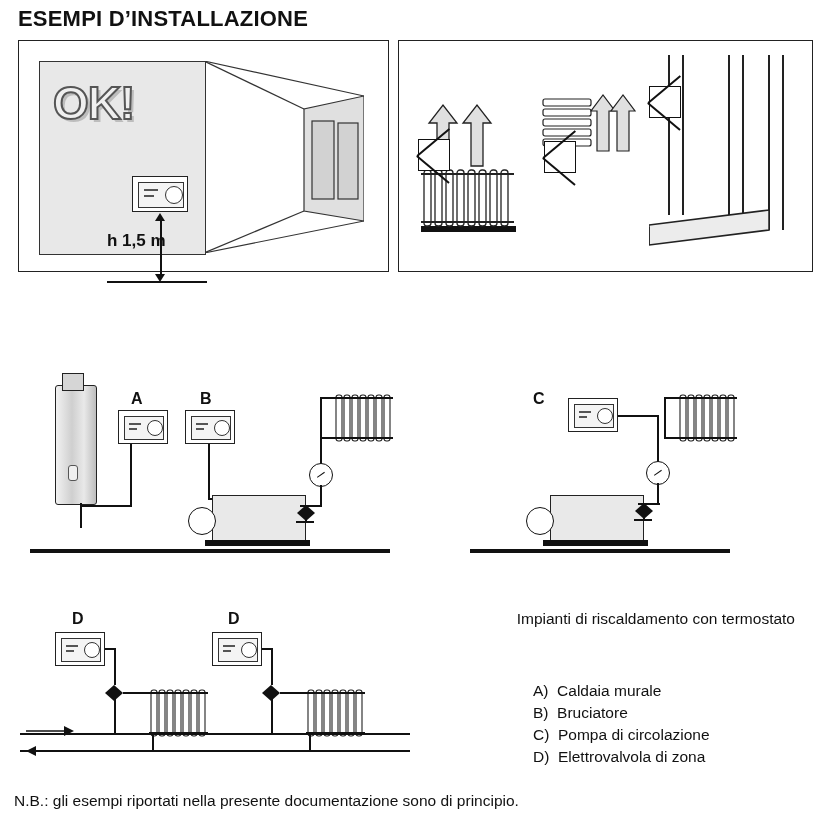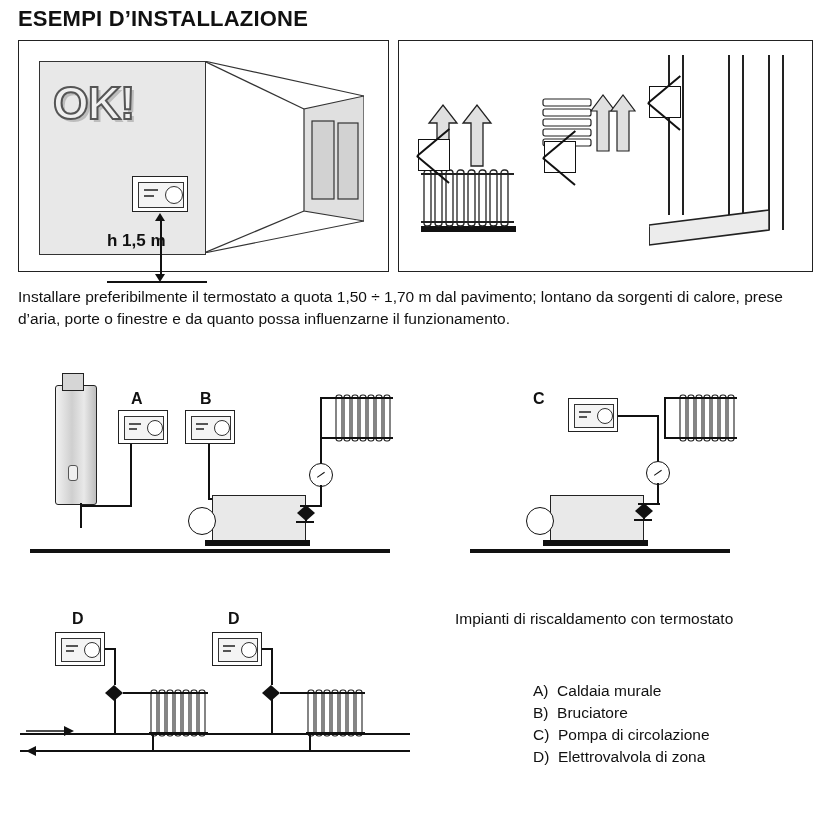--- a/index.html
+++ b/index.html
@@ -112,21 +112,21 @@
     position:absolute;width:0;height:0;border-top:8px solid transparent;border-bottom:8px solid transparent;
   }
   .valve .t1{border-right:9px solid #111;left:-9px;top:-8px;}
   .valve .t2{border-left:9px solid #111;left:0px;top:-8px;}
   .label-letter{
     position:absolute;font-size:16px;font-weight:bold;color:#111;
   }
 
   
   .list-title{
-    position:absolute;font-size:15.5px;line-height:22px;color:#111;
+    position:absolute;font-size:15.5px;line-height:22px;color:#111;text-align:right;
   }
   .list-items{
     position:absolute;font-size:15.5px;line-height:22px;color:#111;
   }
   .list-items div{white-space:pre;}
 </style>
 </head>
 <body>
 
 <div class="page">
@@ -209,21 +209,20 @@
       <g fill="#e0e0e0" stroke="#222" stroke-width="1.2">
         <polygon points="58,70 58,30 52,30 64,14 76,30 70,30 70,70"></polygon>
         <polygon points="78,70 78,30 72,30 84,14 96,30 90,30 90,70"></polygon>
       </g>
     </svg>
 
     <div class="no-symbol" style="left:145px;top:100px;width:30px;height:30px;"></div>
     <div class="no-symbol" style="left:250px;top:45px;width:30px;height:30px;"></div>
   </div>
 
-  <div class="para" id="p-main">Installare preferibilmente il termostato a quota 1,50 ÷ 1,70 m dal pavimento; lontano da sorgenti di calore, prese d’aria, porte o finestre e da quanto possa influenzarne il funzionamento.</div>
 
   <div class="schem" style="left:0;top:365px;width:400px;height:200px;">
 
     <div class="boiler-body" style="left:55px;top:20px;width:40px;height:118px;"></div>
     <div style="position:absolute;left:62px;top:8px;width:20px;height:16px;background:#d6d6d6;border:1px solid #222;"></div>
     <div style="position:absolute;left:68px;top:100px;width:8px;height:14px;background:#efefef;border:1px solid #555;border-radius:3px;"></div>
 
     <div class="label-letter" style="left:131px;top:25px;">A</div>
     <div class="therm-box" style="left:118px;top:45px;width:50px;height:34px;">
       <div class="therm-inner" style="left:5px;top:5px;width:38px;height:22px;">
@@ -411,14 +410,15 @@
     <div>Impianti di riscaldamento con termostato</div>
   </div>
 
   <div class="list-items" style="left:533px;top:680px;width:300px;">
     <div>A)  Caldaia murale</div>
     <div>B)  Bruciatore</div>
     <div>C)  Pompa di circolazione</div>
     <div>D)  Elettrovalvola di zona</div>
   </div>
 
+  <div class="para" id="p-note">N.B.: gli esempi riportati nella presente documentazione sono di principio.</div>
 
 </div>
 
 </body></html>

